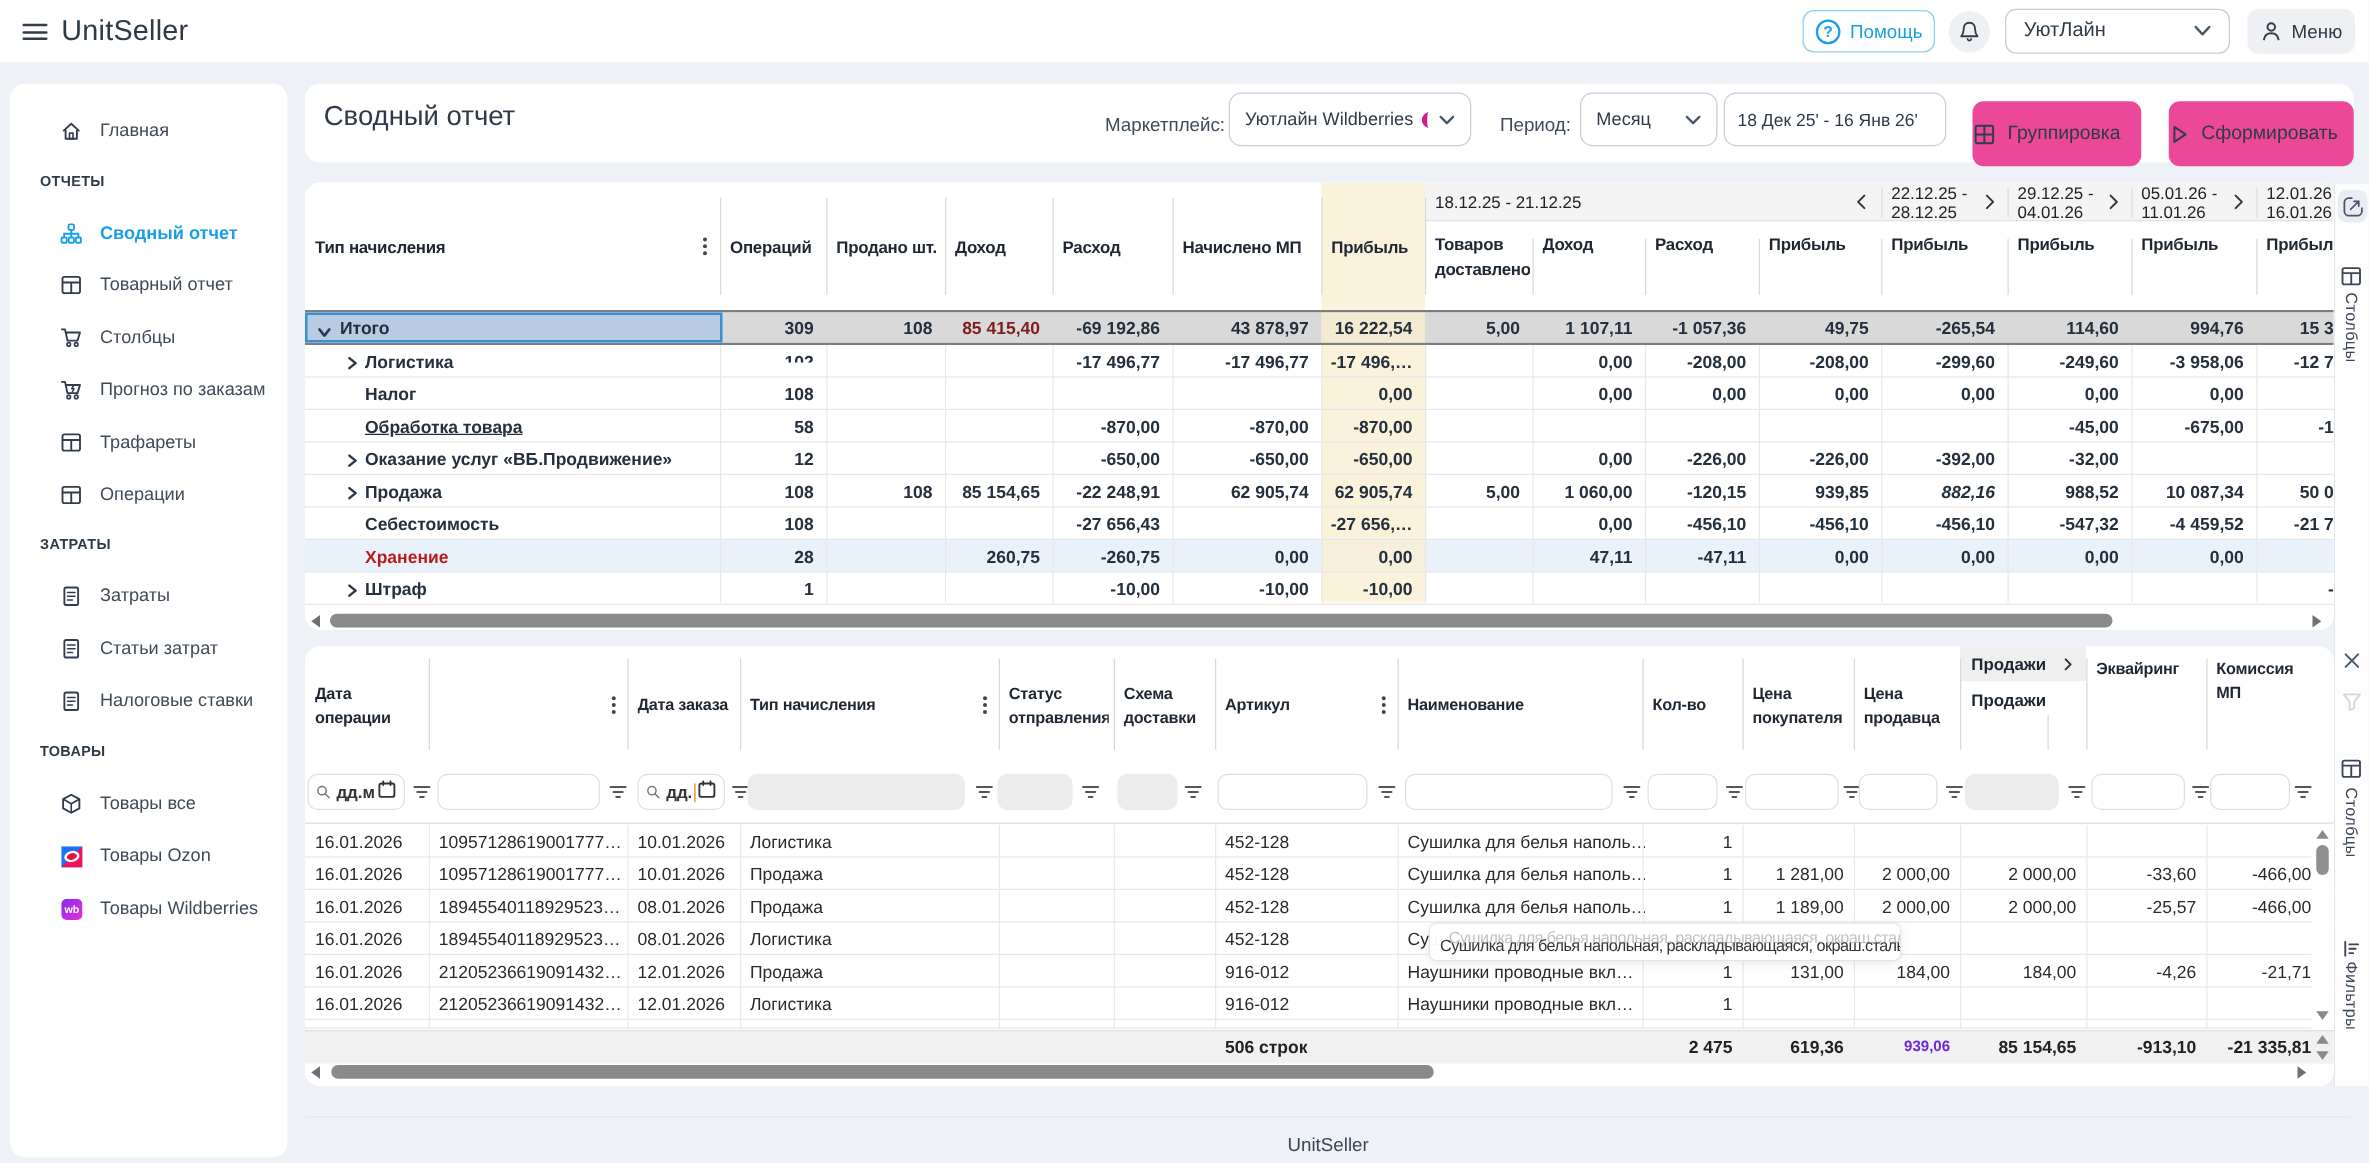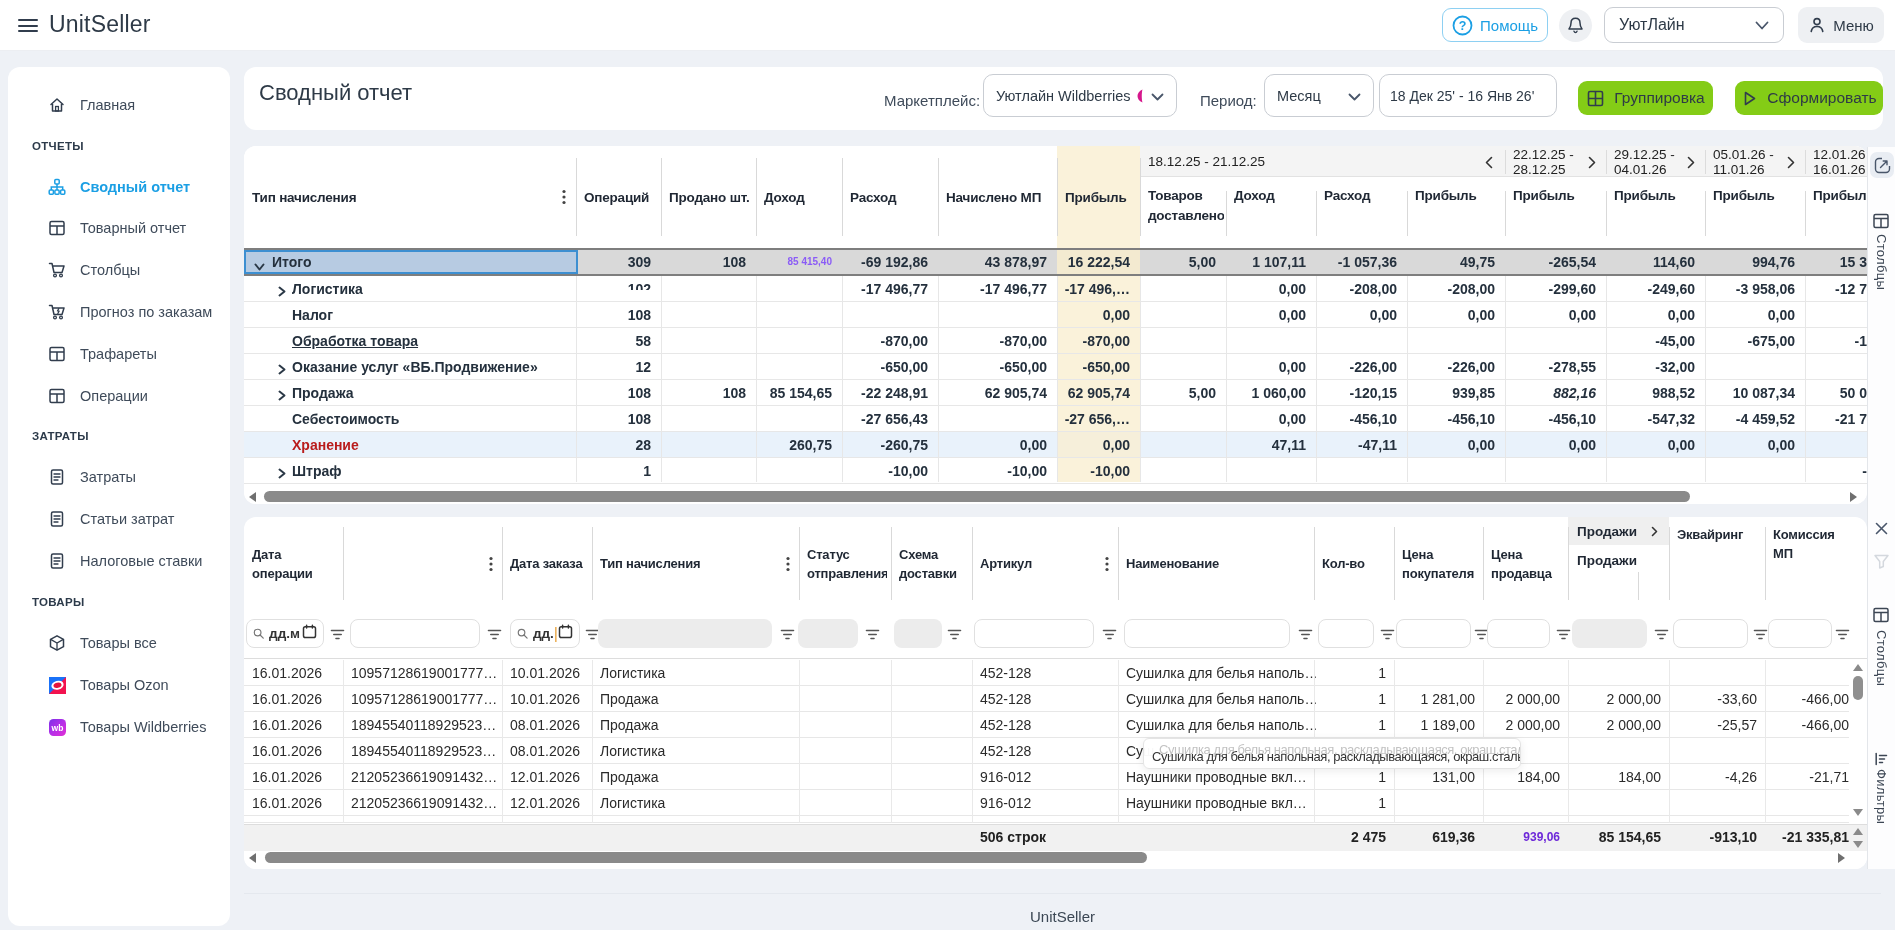--- a/index.html
+++ b/index.html
@@ -18,21 +18,21 @@
 .nav-item{position:absolute;left:0;width:222px;height:24px;display:flex;align-items:center;}
 .nav-item .ic{width:18px;height:18px;margin-left:40px;display:flex;align-items:center;justify-content:center;flex:none;}
 .nav-item .tx{margin-left:14px;font-size:14.5px;color:#3f4b5a;white-space:nowrap;}
 .nav-item.active .tx{color:#1b9fe4;font-weight:700;}
 .nav-sec{position:absolute;left:24px;font-size:11.5px;font-weight:700;color:#2c3a4a;letter-spacing:0.3px;}
 
 .titlecard{position:absolute;left:244px;top:67px;width:1639px;height:63px;background:#fff;border-radius:12px;}
 .pagetitle{position:absolute;left:15px;top:13px;font-size:22px;font-weight:500;color:#2e3a47;}
 .lbl{position:absolute;font-size:15px;color:#3f4b5a;}
 .sel{position:absolute;height:43px;top:7px;border:1px solid #c9cdd3;border-radius:10px;background:#fff;display:flex;align-items:center;font-size:14.5px;color:#2e3a47;white-space:nowrap;}
-.hbtn{position:absolute;top:14px;height:34px;background:#84cc16;border-radius:9px;display:flex;align-items:center;justify-content:center;gap:9px;font-size:15.5px;color:#2e3a47;}
+.hbtn{position:absolute;top:14px;height:52px;background:#ec4899;border-radius:9px;display:flex;align-items:center;justify-content:flex-start;gap:9px;font-size:15.5px;color:#2e3a47;}
 
 .card{position:absolute;background:#fff;border-radius:12px;overflow:hidden;}
 
 .strip{position:absolute;left:1867px;top:147px;width:28px;height:722px;background:#fdfdfe;border-left:1px solid #e3e6ea;}
 .vtext{position:absolute;left:7px;writing-mode:vertical-rl;font-size:13px;color:#3c4654;letter-spacing:0.3px;}
 
 .cell{position:absolute;white-space:nowrap;overflow:hidden;}
 .num{text-align:right;}
 .vline{position:absolute;width:1px;background:#d9d9d9;}
 .rowline{position:absolute;height:1px;background:#e7e7e7;left:0;}
@@ -338,21 +338,21 @@
 <div class="abs" style="left:0;top:128px;width:1623px;height:2px;background:#7e7e7e;"></div>
 <div class="abs" style="left:0;top:104px;width:1623px;height:24px;background:#d9d9d9;"></div>
 <div class="abs" style="left:813px;top:104px;width:83px;height:24px;background:#f3ead0;"></div>
 <div class="abs" style="left:0;top:104px;width:334px;height:24px;background:#b7cbe2;border:2px solid #3d8fd1;"></div>
 <div class="abs" style="left:10px;top:111px;"><svg width="11" height="8" viewBox="0 0 11 8" style="">
         <path d="M1.5 1.5 L5.5 6.5 L9.5 1.5" fill="none" stroke="#2b3947" stroke-width="2" stroke-linecap="round" stroke-linejoin="round"></path>
       </svg></div>
 <div class="cell" style="left:28px;top:104px;width:300px;height:24px;display:flex;align-items:center;font-size:14px;font-weight:700;color:#24303d;">Итого</div>
 <div class="cell num" style="left:332px;top:104px;width:75px;height:24px;line-height:24px;font-size:14px;font-weight:700;color:#24303d;">309</div>
 <div class="cell num" style="left:417px;top:104px;width:85px;height:24px;line-height:24px;font-size:14px;font-weight:700;color:#24303d;">108</div>
-<div class="cell num" style="left:512px;top:104px;width:76px;height:24px;line-height:24px;font-size:10px;font-weight:700;color:#8b5cf6;">85 415,40</div>
+<div class="cell num" style="left:512px;top:104px;width:76px;height:24px;line-height:24px;font-size:14px;font-weight:700;color:#7f1d1d;">85 415,40</div>
 <div class="cell num" style="left:598px;top:104px;width:86px;height:24px;line-height:24px;font-size:14px;font-weight:700;color:#24303d;">-69 192,86</div>
 <div class="cell num" style="left:694px;top:104px;width:109px;height:24px;line-height:24px;font-size:14px;font-weight:700;color:#24303d;">43 878,97</div>
 <div class="cell num" style="left:813px;top:104px;width:73px;height:24px;line-height:24px;font-size:14px;font-weight:700;color:#24303d;">16 222,54</div>
 <div class="cell num" style="left:896px;top:104px;width:76px;height:24px;line-height:24px;font-size:14px;font-weight:700;color:#24303d;">5,00</div>
 <div class="cell num" style="left:982px;top:104px;width:80px;height:24px;line-height:24px;font-size:14px;font-weight:700;color:#24303d;">1 107,11</div>
 <div class="cell num" style="left:1072px;top:104px;width:81px;height:24px;line-height:24px;font-size:14px;font-weight:700;color:#24303d;">-1 057,36</div>
 <div class="cell num" style="left:1163px;top:104px;width:88px;height:24px;line-height:24px;font-size:14px;font-weight:700;color:#24303d;">49,75</div>
 <div class="cell num" style="left:1261px;top:104px;width:91px;height:24px;line-height:24px;font-size:14px;font-weight:700;color:#24303d;">-265,54</div>
 <div class="cell num" style="left:1362px;top:104px;width:89px;height:24px;line-height:24px;font-size:14px;font-weight:700;color:#24303d;">114,60</div>
 <div class="cell num" style="left:1461px;top:104px;width:90px;height:24px;line-height:24px;font-size:14px;font-weight:700;color:#24303d;">994,76</div>
@@ -397,21 +397,21 @@
         <path d="M1.5 1.5 L6.5 5.5 L1.5 9.5" fill="none" stroke="#2b3947" stroke-width="2" stroke-linecap="round" stroke-linejoin="round"></path>
       </svg></div>
 <div class="cell" style="left:48px;top:208px;width:280px;height:26px;display:flex;align-items:center;font-size:14px;font-weight:700;color:#24303d;">Оказание услуг «ВБ.Продвижение»</div>
 <div class="cell num" style="left:332px;top:208px;width:75px;height:26px;line-height:26px;font-size:14px;font-weight:700;color:#24303d;">12</div>
 <div class="cell num" style="left:598px;top:208px;width:86px;height:26px;line-height:26px;font-size:14px;font-weight:700;color:#24303d;">-650,00</div>
 <div class="cell num" style="left:694px;top:208px;width:109px;height:26px;line-height:26px;font-size:14px;font-weight:700;color:#24303d;">-650,00</div>
 <div class="cell num" style="left:813px;top:208px;width:73px;height:26px;line-height:26px;font-size:14px;font-weight:700;color:#24303d;">-650,00</div>
 <div class="cell num" style="left:982px;top:208px;width:80px;height:26px;line-height:26px;font-size:14px;font-weight:700;color:#24303d;">0,00</div>
 <div class="cell num" style="left:1072px;top:208px;width:81px;height:26px;line-height:26px;font-size:14px;font-weight:700;color:#24303d;">-226,00</div>
 <div class="cell num" style="left:1163px;top:208px;width:88px;height:26px;line-height:26px;font-size:14px;font-weight:700;color:#24303d;">-226,00</div>
-<div class="cell num" style="left:1261px;top:208px;width:91px;height:26px;line-height:26px;font-size:14px;font-weight:700;color:#24303d;">-278,55</div>
+<div class="cell num" style="left:1261px;top:208px;width:91px;height:26px;line-height:26px;font-size:14px;font-weight:700;color:#24303d;">-392,00</div>
 <div class="cell num" style="left:1362px;top:208px;width:89px;height:26px;line-height:26px;font-size:14px;font-weight:700;color:#24303d;">-32,00</div>
 <div class="rowline" style="top:259px;width:1623px;"></div>
 <div class="abs" style="left:34px;top:241px;"><svg width="8" height="11" viewBox="0 0 8 11" style="">
         <path d="M1.5 1.5 L6.5 5.5 L1.5 9.5" fill="none" stroke="#2b3947" stroke-width="2" stroke-linecap="round" stroke-linejoin="round"></path>
       </svg></div>
 <div class="cell" style="left:48px;top:234px;width:280px;height:26px;display:flex;align-items:center;font-size:14px;font-weight:700;color:#24303d;">Продажа</div>
 <div class="cell num" style="left:332px;top:234px;width:75px;height:26px;line-height:26px;font-size:14px;font-weight:700;color:#24303d;">108</div>
 <div class="cell num" style="left:417px;top:234px;width:85px;height:26px;line-height:26px;font-size:14px;font-weight:700;color:#24303d;">108</div>
 <div class="cell num" style="left:512px;top:234px;width:76px;height:26px;line-height:26px;font-size:14px;font-weight:700;color:#24303d;">85 154,65</div>
 <div class="cell num" style="left:598px;top:234px;width:86px;height:26px;line-height:26px;font-size:14px;font-weight:700;color:#24303d;">-22 248,91</div>

